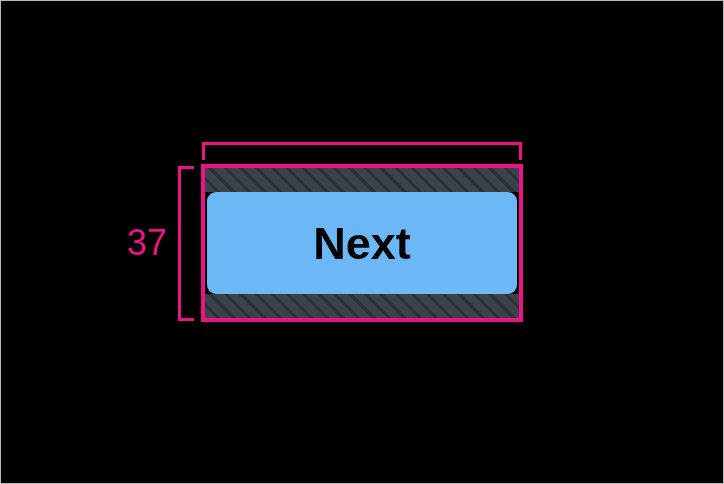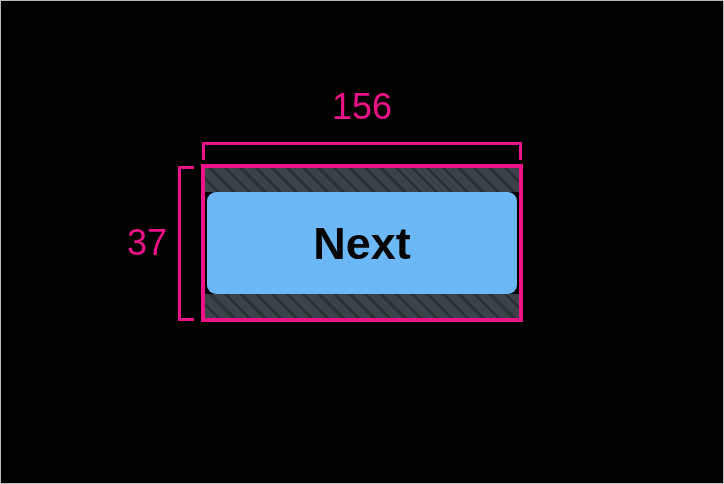--- a/index.html
+++ b/index.html
@@ -131,21 +131,20 @@
     color: #ee1289;
     line-height: 1;
     user-select: none;
   }
 </style>
 </head>
 <body>
 
 <div id="screen">
 
-  <div class="dim-label-h">156</div>
 
   <div class="dim-bracket-h"></div>
 
   <div class="dim-label-v">37</div>
 
   <div class="dim-bracket-v"></div>
 
   <div class="measure-box">
 
     <div class="hatch-band top"></div>

